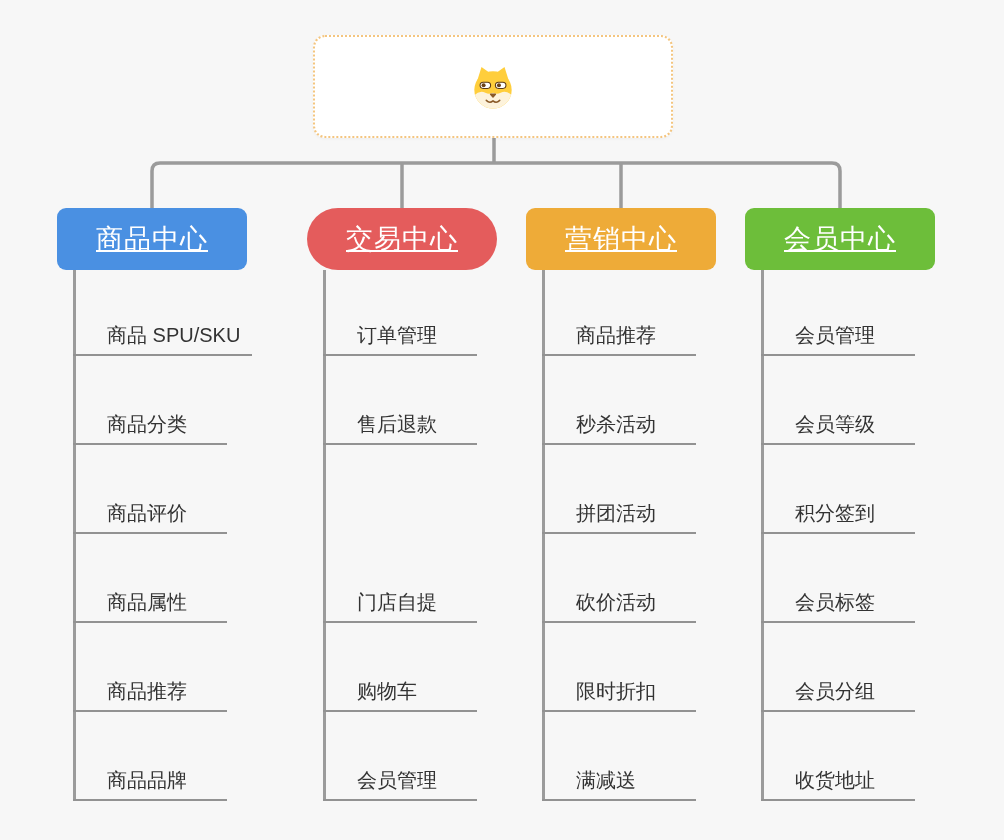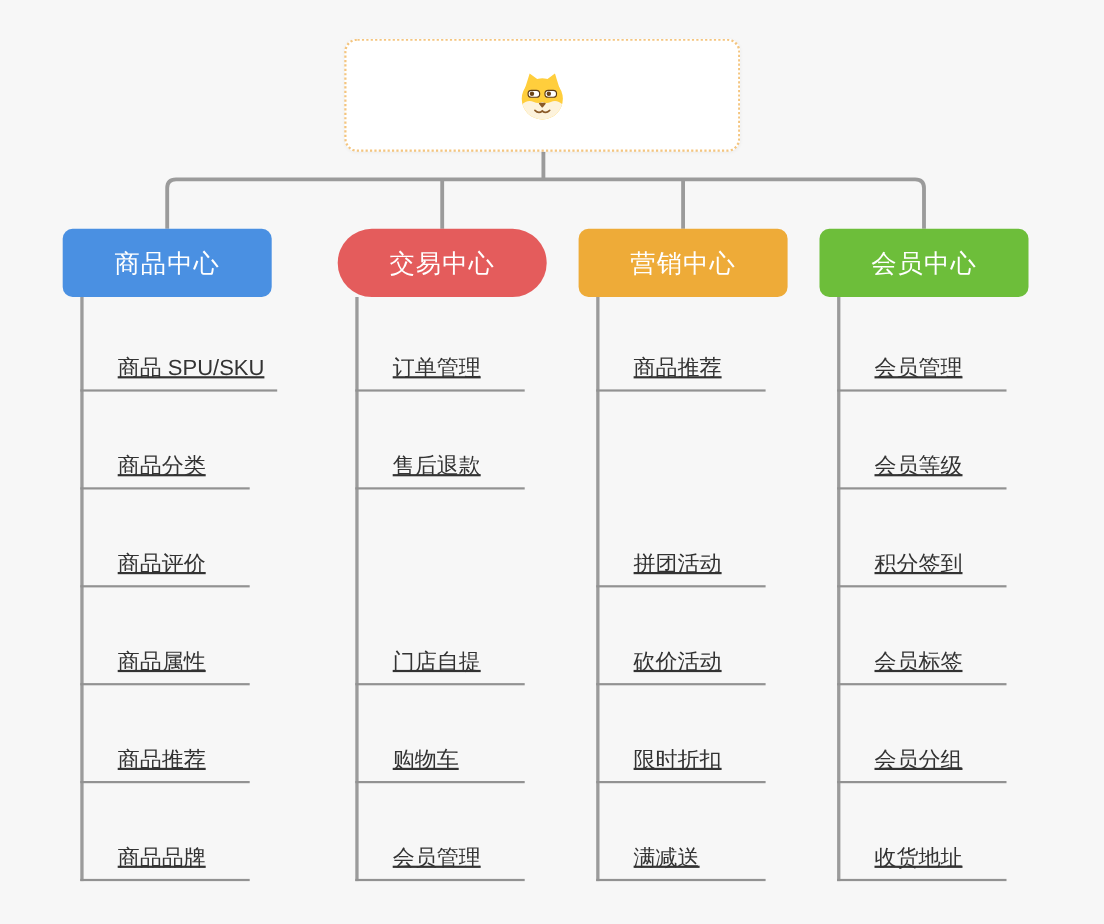--- a/index.html
+++ b/index.html
@@ -14,32 +14,32 @@
     border:2px dotted #f4c57f;border-radius:12px;
     display:flex;align-items:center;justify-content:center;gap:26px;
     box-shadow:0 1px 3px rgba(0,0,0,0.04);
     cursor:pointer;
   }
   .root-title{font-size:42px;color:#f2ac3e;letter-spacing:1px;white-space:nowrap;}
 
   .branch{
     position:absolute;top:208px;width:190px;height:62px;
     border-radius:9px;display:flex;align-items:center;justify-content:center;
-    color:#ffffff;font-size:23px;letter-spacing:1px;white-space:nowrap;
+    color:#ffffff;font-size:27px;letter-spacing:1px;white-space:nowrap;
     cursor:pointer;
+    text-decoration:underline;
   }
 
   .trunk{position:absolute;top:270px;width:3px;height:531px;background:#9b9b9b;}
 
   .leaf{
     position:absolute;box-sizing:border-box;min-width:154px;
     padding:0 12px 4px 34px;border-bottom:2px solid #929292;
     font-size:20px;line-height:30px;color:#333333;white-space:nowrap;
     cursor:pointer;
-    text-decoration:underline;
   }
 </style>
 </head>
 <body>
 
 <div class="canvas">
 
   <svg class="connectors" width="1004" height="840" viewBox="0 0 1004 840">
     <path d="M494 138 V162"></path>
     <path d="M152 208 V171 Q152 163 160 163 H832 Q840 163 840 171 V208"></path>
@@ -84,20 +84,21 @@
   <div class="leaf" style="left:73px;top:676px">商品推荐</div>
   <div class="leaf" style="left:73px;top:765px">商品品牌</div>
 
   <div class="leaf" style="left:323px;top:320px">订单管理</div>
   <div class="leaf" style="left:323px;top:409px">售后退款</div>
   <div class="leaf" style="left:323px;top:587px">门店自提</div>
   <div class="leaf" style="left:323px;top:676px">购物车</div>
   <div class="leaf" style="left:323px;top:765px">会员管理</div>
 
   <div class="leaf" style="left:542px;top:320px">商品推荐</div>
+  <div class="leaf" style="left:542px;top:409px">秒杀活动</div>
   <div class="leaf" style="left:542px;top:498px">拼团活动</div>
   <div class="leaf" style="left:542px;top:587px">砍价活动</div>
   <div class="leaf" style="left:542px;top:676px">限时折扣</div>
   <div class="leaf" style="left:542px;top:765px">满减送</div>
 
   <div class="leaf" style="left:761px;top:320px">会员管理</div>
   <div class="leaf" style="left:761px;top:409px">会员等级</div>
   <div class="leaf" style="left:761px;top:498px">积分签到</div>
   <div class="leaf" style="left:761px;top:587px">会员标签</div>
   <div class="leaf" style="left:761px;top:676px">会员分组</div>

